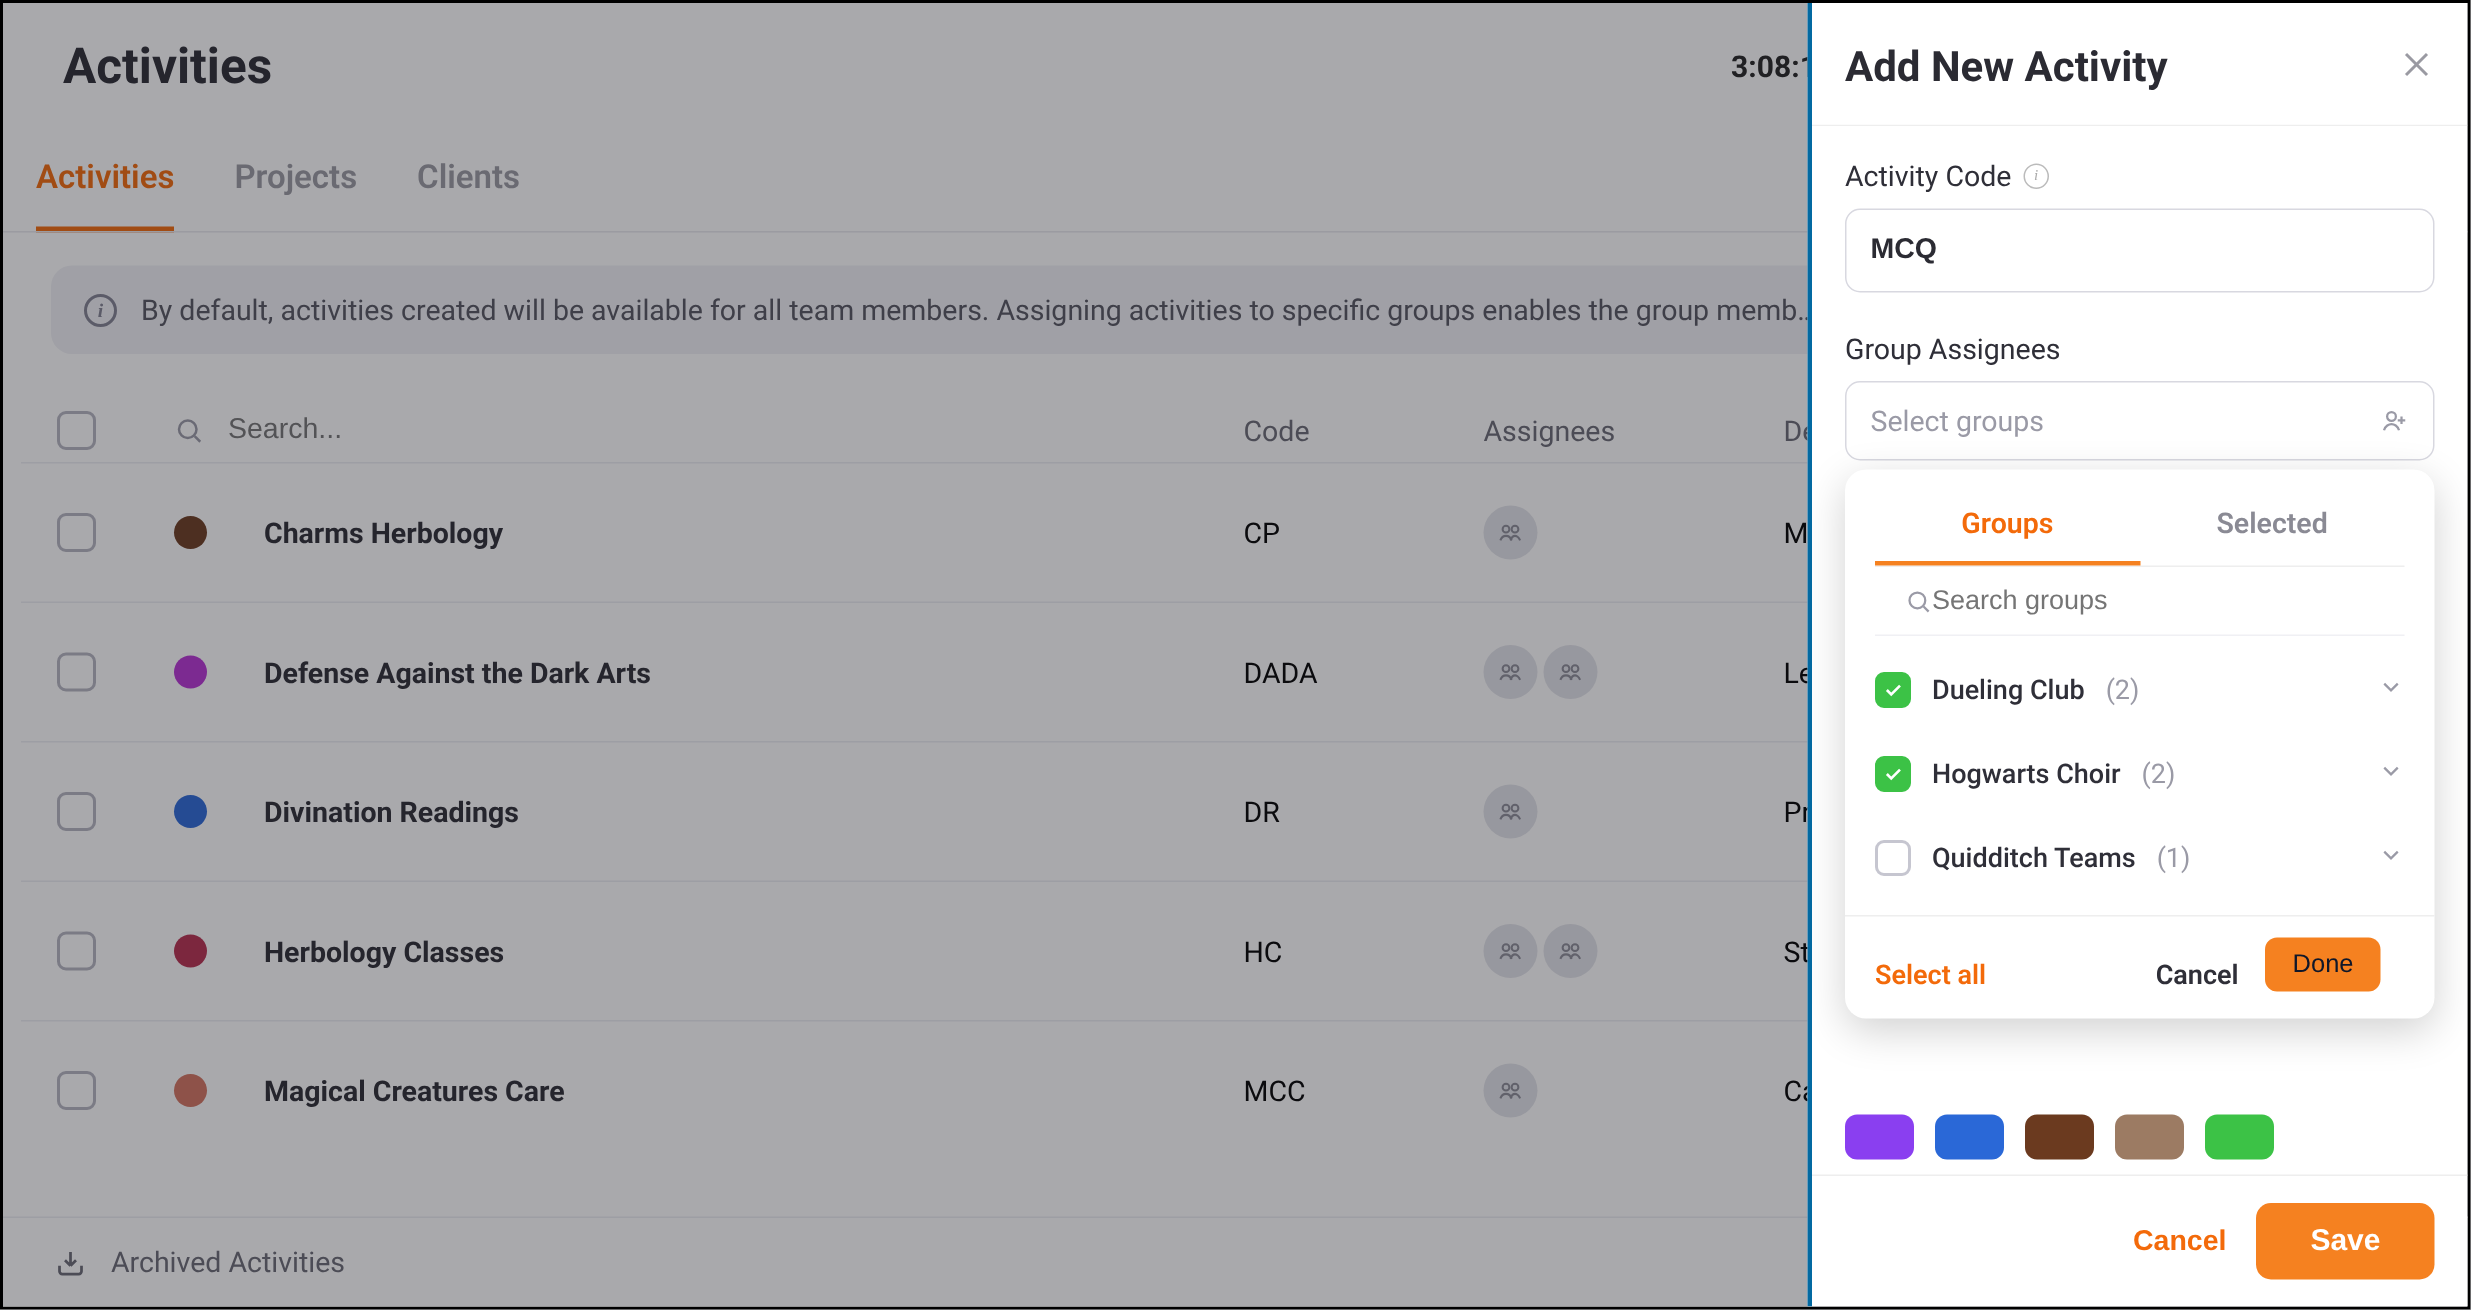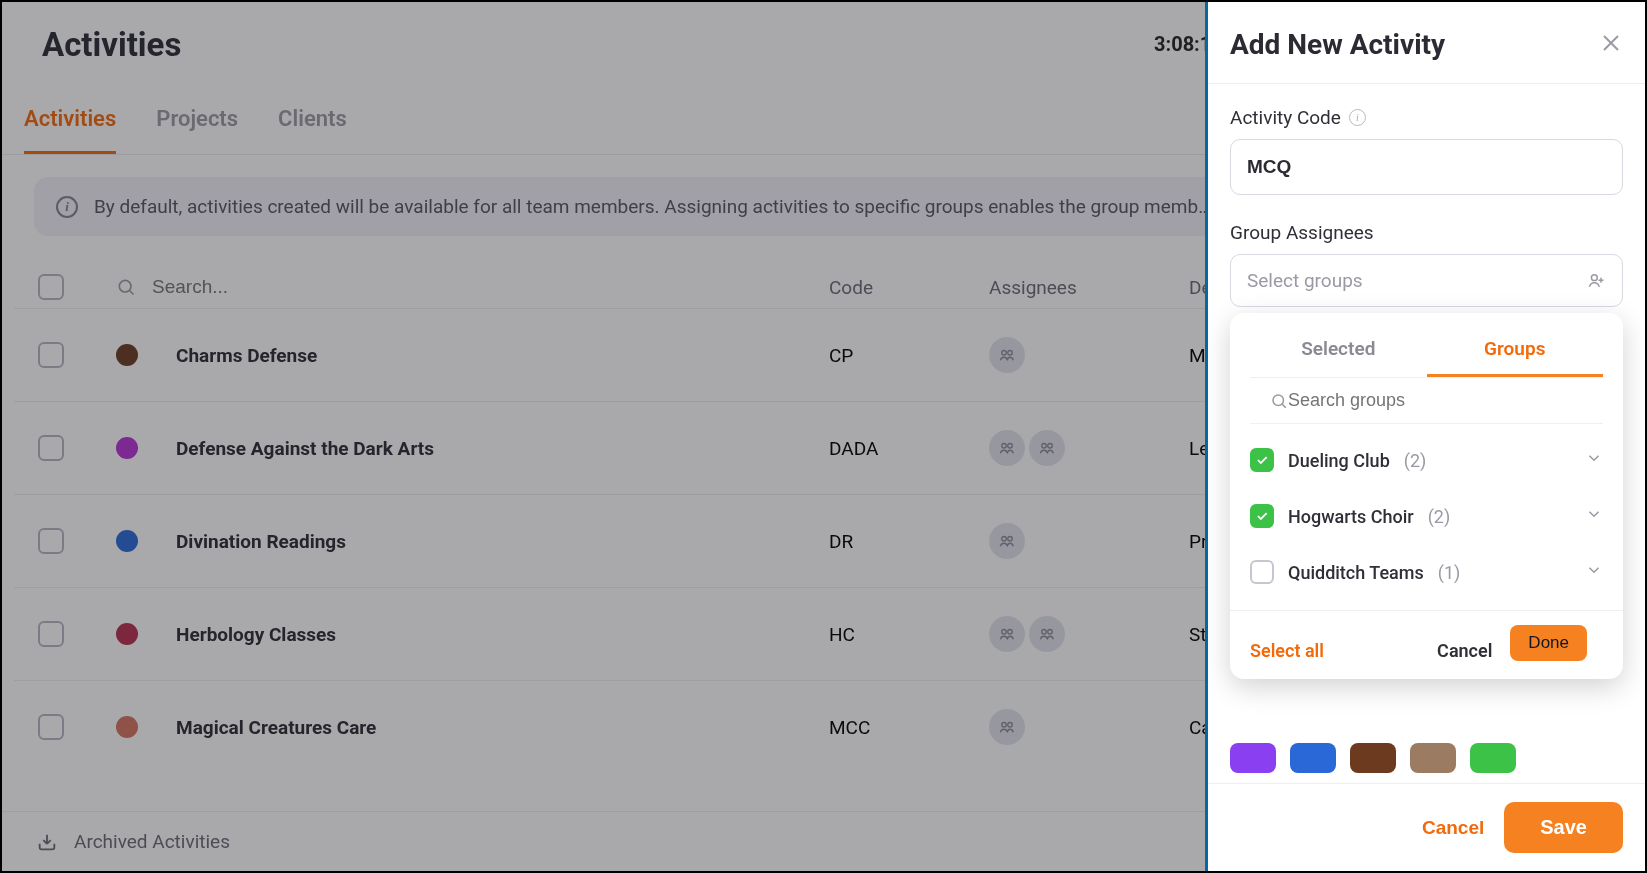--- a/index.html
+++ b/index.html
@@ -167,21 +167,21 @@
       <div class="col-desc">Description</div>
     </div>
 
     <div id="rows">
         <div class="row">
           <div class="col-check">
             <div class="checkbox"></div>
           </div>
           <div class="col-name">
             <span class="dot" style="background:#6b3a1f"></span>
-            <span class="activity-name">Charms Defense</span>
+            <span class="activity-name">Charms Herbology</span>
           </div>
           <div class="col-code">CP</div>
           <div class="col-assign" style="display:flex">
             <div class="assignee-badge">
               <svg width="18" height="18" viewBox="0 0 24 24" fill="none">
                 <circle cx="8" cy="9" r="3" stroke="#8b8b96" stroke-width="1.8"></circle>
                 <circle cx="16" cy="9" r="3" stroke="#8b8b96" stroke-width="1.8"></circle>
                 <path d="M3 19c1-3 3.5-4 5-4s4 1 5 4" stroke="#8b8b96" stroke-width="1.8"></path>
                 <path d="M12 19c1-3 3-4 4-4s3.5 1 4.5 4" stroke="#8b8b96" stroke-width="1.8"></path>
               </svg>
@@ -334,22 +334,22 @@
         <svg width="20" height="20" viewBox="0 0 24 24" fill="none">
             <circle cx="10" cy="8" r="3.5" stroke="#9a9aa6" stroke-width="1.8"></circle>
             <path d="M4 19c1-3.5 4-5 6-5s5 1.5 6 5" stroke="#9a9aa6" stroke-width="1.8"></path>
             <path d="M18 8v6M15 11h6" stroke="#9a9aa6" stroke-width="1.8"></path>
           </svg>
       </div>
     </div>
 
     <div class="dd-popover">
       <div class="dd-tabs">
+        <div class="dd-tab active">Groups</div>
         <div class="dd-tab">Selected</div>
-        <div class="dd-tab active">Groups</div>
       </div>
       <div class="dd-search">
         <svg width="18" height="18" viewBox="0 0 24 24" fill="none">
             <circle cx="11" cy="11" r="7" stroke="#9a9aa6" stroke-width="2"></circle>
             <line x1="16.5" y1="16.5" x2="21" y2="21" stroke="#9a9aa6" stroke-width="2"></line>
           </svg>
         <input placeholder="Search groups" style="">
       </div>
       <div class="dd-list" id="dd-list">
           <div class="dd-item">

